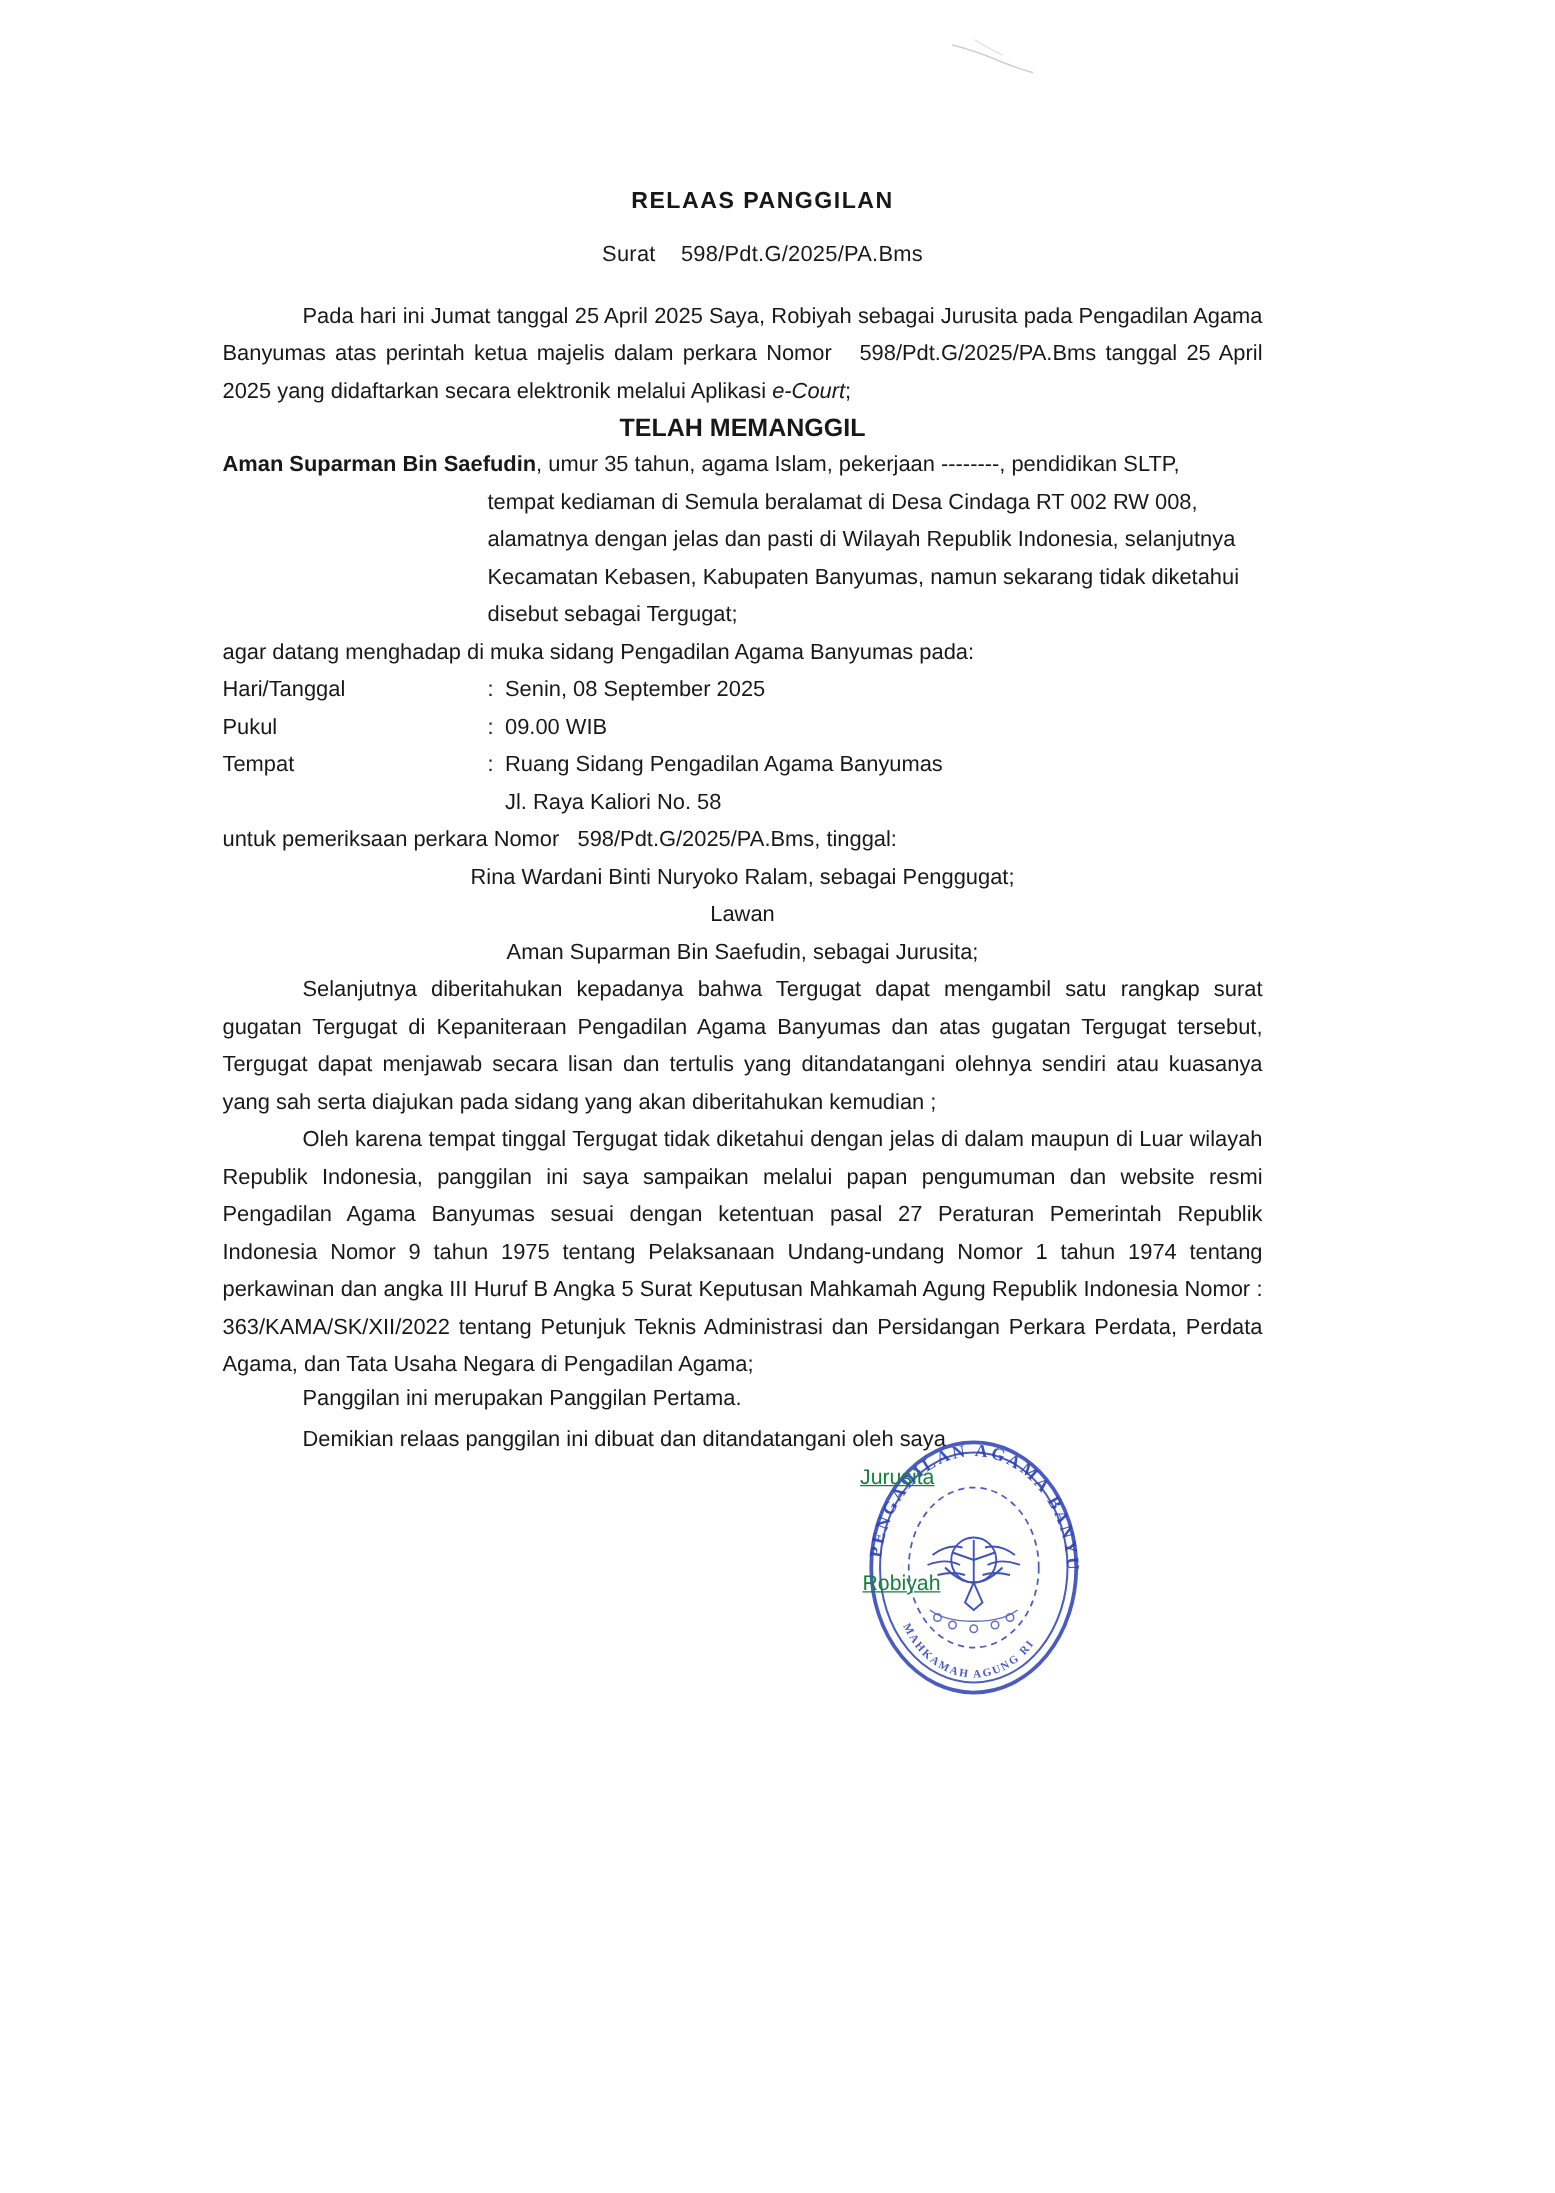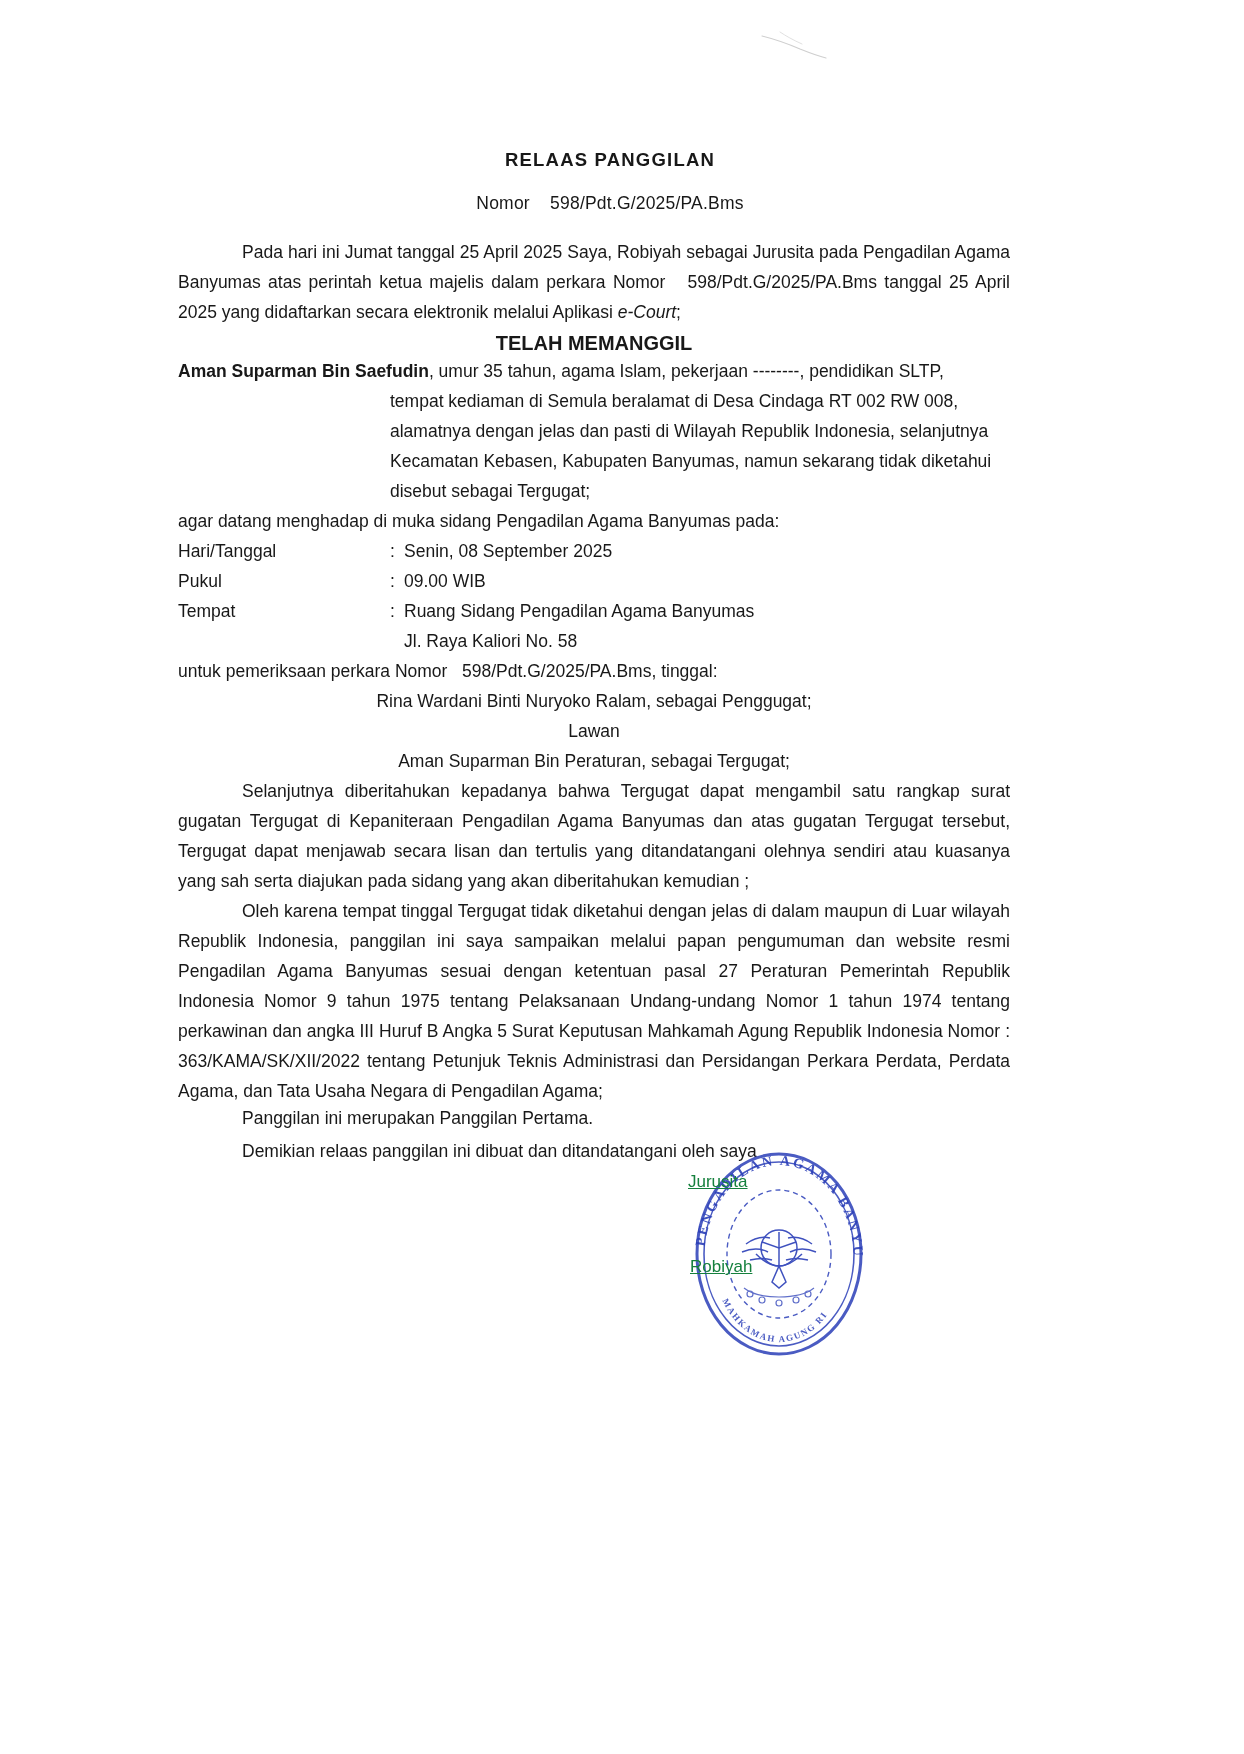--- a/index.html
+++ b/index.html
@@ -124,21 +124,21 @@
       <path d="M2 6 C 14 9, 26 13, 40 19 C 50 23, 58 26, 66 28" stroke="#cfcfcf" stroke-width="1.1" fill="none" stroke-linecap="round"></path>
       <path d="M20 2 C 26 6, 33 10, 42 14" stroke="#dddddd" stroke-width="0.9" fill="none" stroke-linecap="round"></path>
     </svg>
   </div>
 
   <div class="sheet">
 
     <div class="title-block">
       <div class="doc-title">RELAAS  PANGGILAN</div>
       <div class="doc-number">
-        <span>Nomor</span>
+        <span>Surat</span>
         &nbsp;&nbsp;
         <span>598/Pdt.G/2025/PA.Bms</span>
       </div>
     </div>
 
     <p class="para indent abs" style="top:237px;">
       <span>Pada hari ini Jumat tanggal 25 April 2025 Saya, Robiyah sebagai Jurusita pada Pengadilan Agama Banyumas atas perintah ketua majelis dalam perkara Nomor</span>
       &nbsp;&nbsp;<span>598/Pdt.G/2025/PA.Bms</span>
       <span>tanggal 25 April 2025 yang didaftarkan secara elektronik melalui Aplikasi</span>
       <span class="ital">e-Court</span><span>;</span>
@@ -183,21 +183,21 @@
       <div class="sched-sub">Jl. Raya Kaliori No. 58</div>
     </div>
 
     <div class="abs" style="top:656px;">
       <span>untuk pemeriksaan perkara Nomor</span>
       &nbsp;&nbsp;<span>598/Pdt.G/2025/PA.Bms</span><span>, tinggal:</span>
     </div>
 
     <div class="abs center" style="top:686px;">Rina Wardani Binti Nuryoko Ralam, sebagai Penggugat;</div>
     <div class="abs center" style="top:716px;">Lawan</div>
-    <div class="abs center" style="top:746px;">Aman Suparman Bin Peraturan, sebagai Tergugat;</div>
+    <div class="abs center" style="top:746px;">Aman Suparman Bin Saefudin, sebagai Jurusita;</div>
 
     <p class="para indent abs" style="top:776px;">Selanjutnya diberitahukan kepadanya bahwa Tergugat dapat mengambil satu rangkap surat gugatan Tergugat di Kepaniteraan Pengadilan Agama Banyumas dan atas gugatan Tergugat tersebut, Tergugat dapat menjawab secara lisan dan tertulis yang ditandatangani olehnya sendiri atau kuasanya yang sah serta diajukan pada sidang yang akan diberitahukan kemudian ;</p>
 
     <p class="para indent abs" style="top:896px;">Oleh karena tempat tinggal Tergugat tidak diketahui dengan jelas di dalam maupun di Luar wilayah Republik Indonesia, panggilan ini saya sampaikan melalui papan pengumuman dan website resmi Pengadilan Agama Banyumas sesuai dengan ketentuan pasal 27 Peraturan Pemerintah Republik Indonesia Nomor 9 tahun 1975 tentang Pelaksanaan Undang-undang Nomor 1 tahun 1974 tentang perkawinan dan angka III Huruf B Angka 5 Surat Keputusan Mahkamah Agung Republik Indonesia Nomor : 363/KAMA/SK/XII/2022 tentang Petunjuk Teknis Administrasi dan Persidangan Perkara Perdata, Perdata Agama, dan Tata Usaha Negara di Pengadilan Agama;</p>
 
     <div class="abs" style="top:1103px; text-indent:64px;">Panggilan ini merupakan Panggilan Pertama.</div>
 
     <div class="abs" style="top:1136px; text-indent:64px;">Demikian relaas panggilan ini dibuat dan ditandatangani oleh saya</div>
 
   </div>

